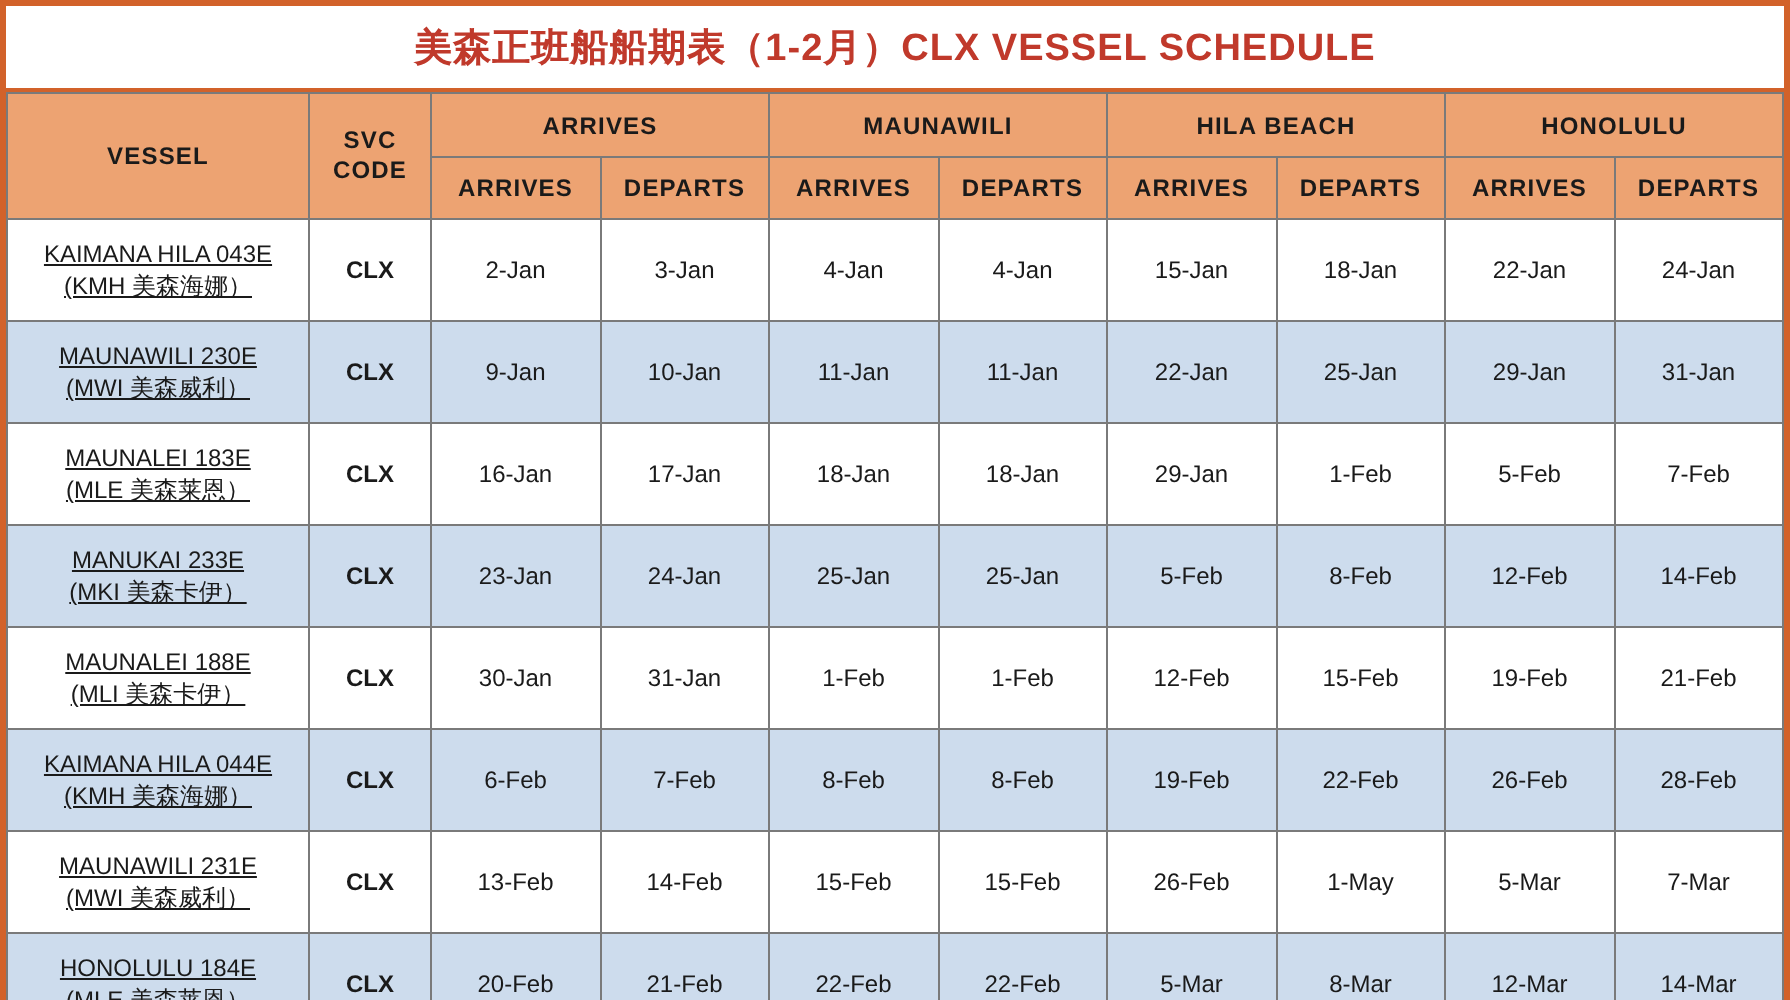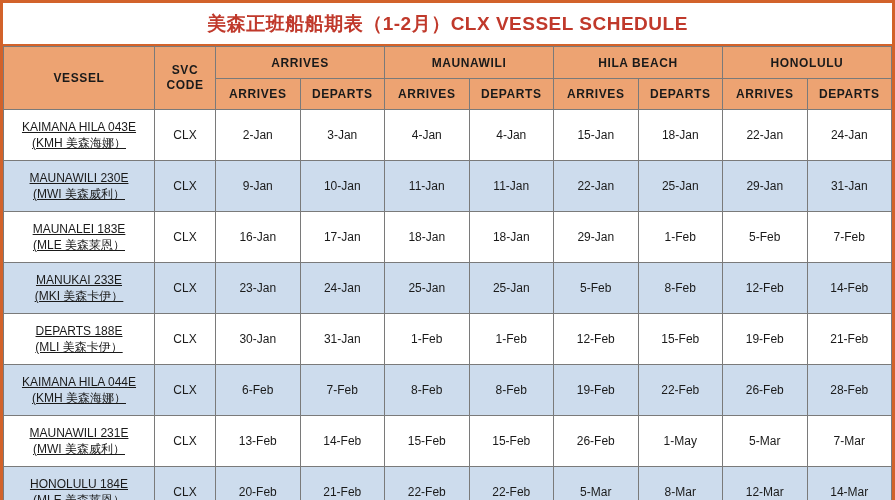--- a/index.html
+++ b/index.html
@@ -87,21 +87,21 @@
     line-height: 1.35;
     font-size: 12.5px;
     padding: 2px 4px;
     text-decoration: underline;
   }
   td.vessel-cell .cn {
     font-size: 12px;
     display: block;
   }
   td.svc-cell {
-    font-weight: normal;
+    font-weight: bold;
     font-size: 13px;
   }
   td.date-cell {
     font-size: 12.5px;
   }
 </style>
 </head>
 <body>
 
 <div id="page">
@@ -177,21 +177,21 @@
           <td class="date-cell">23-Jan</td>
           <td class="date-cell">24-Jan</td>
           <td class="date-cell">25-Jan</td>
           <td class="date-cell">25-Jan</td>
           <td class="date-cell">5-Feb</td>
           <td class="date-cell">8-Feb</td>
           <td class="date-cell">12-Feb</td>
           <td class="date-cell">14-Feb</td>
         </tr>
         <tr class="odd">
-          <td class="vessel-cell"><span>DEPARTS  188E</span><span class="cn">(MLI  美森卡伊）</span></td>
+          <td class="vessel-cell"><span>MAUNALEI  188E</span><span class="cn">(MLI  美森卡伊）</span></td>
           <td class="svc-cell">CLX</td>
           <td class="date-cell">30-Jan</td>
           <td class="date-cell">31-Jan</td>
           <td class="date-cell">1-Feb</td>
           <td class="date-cell">1-Feb</td>
           <td class="date-cell">12-Feb</td>
           <td class="date-cell">15-Feb</td>
           <td class="date-cell">19-Feb</td>
           <td class="date-cell">21-Feb</td>
         </tr>

